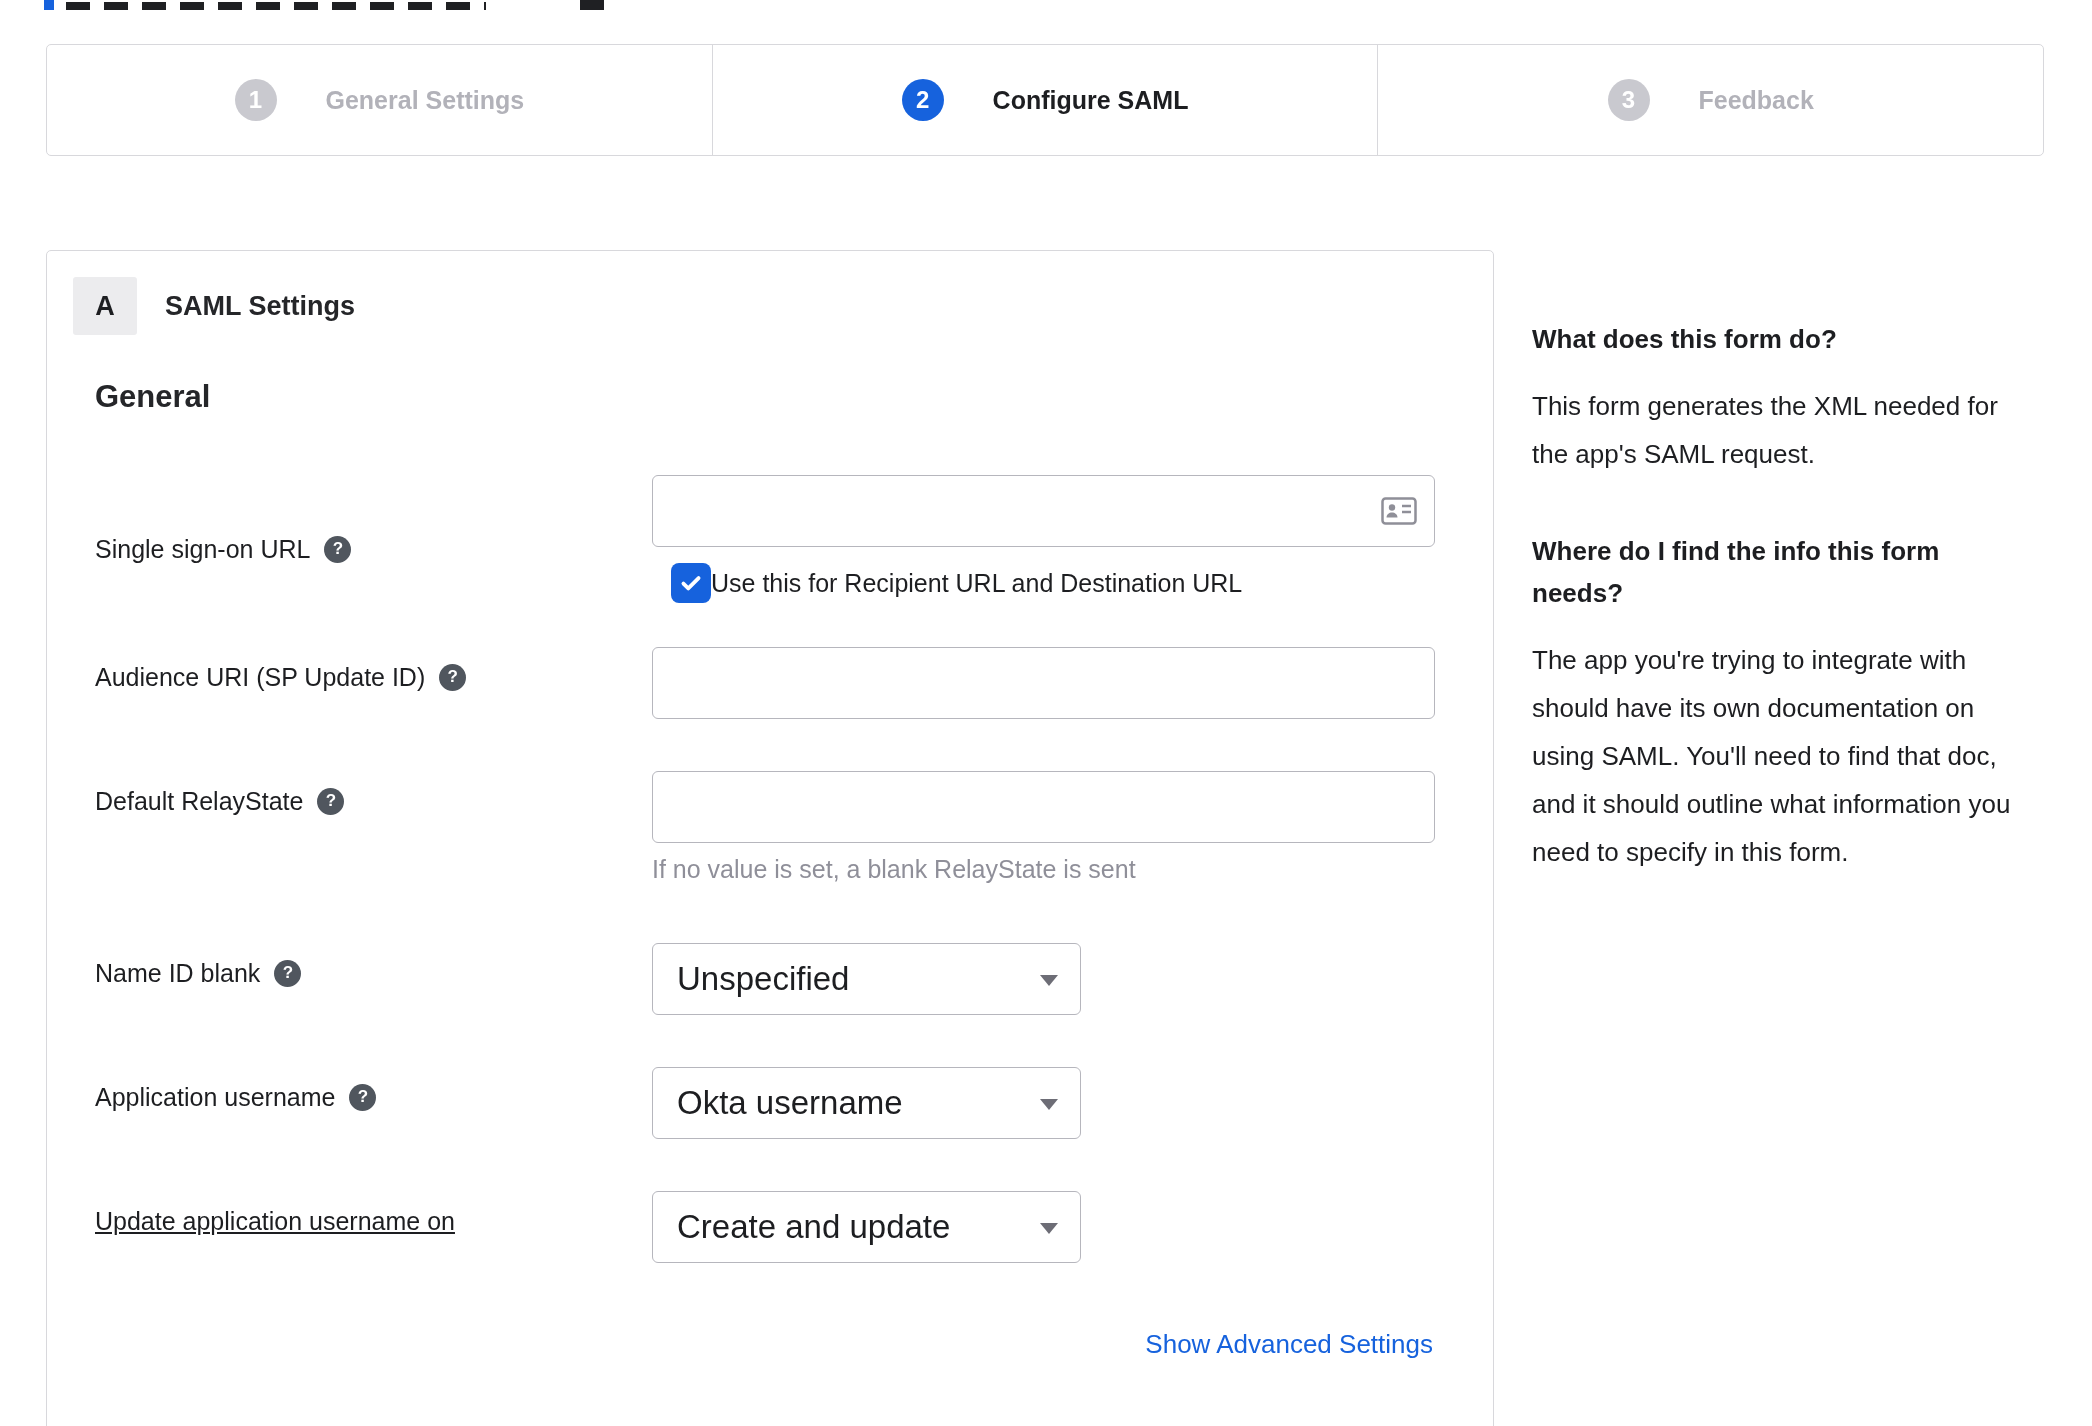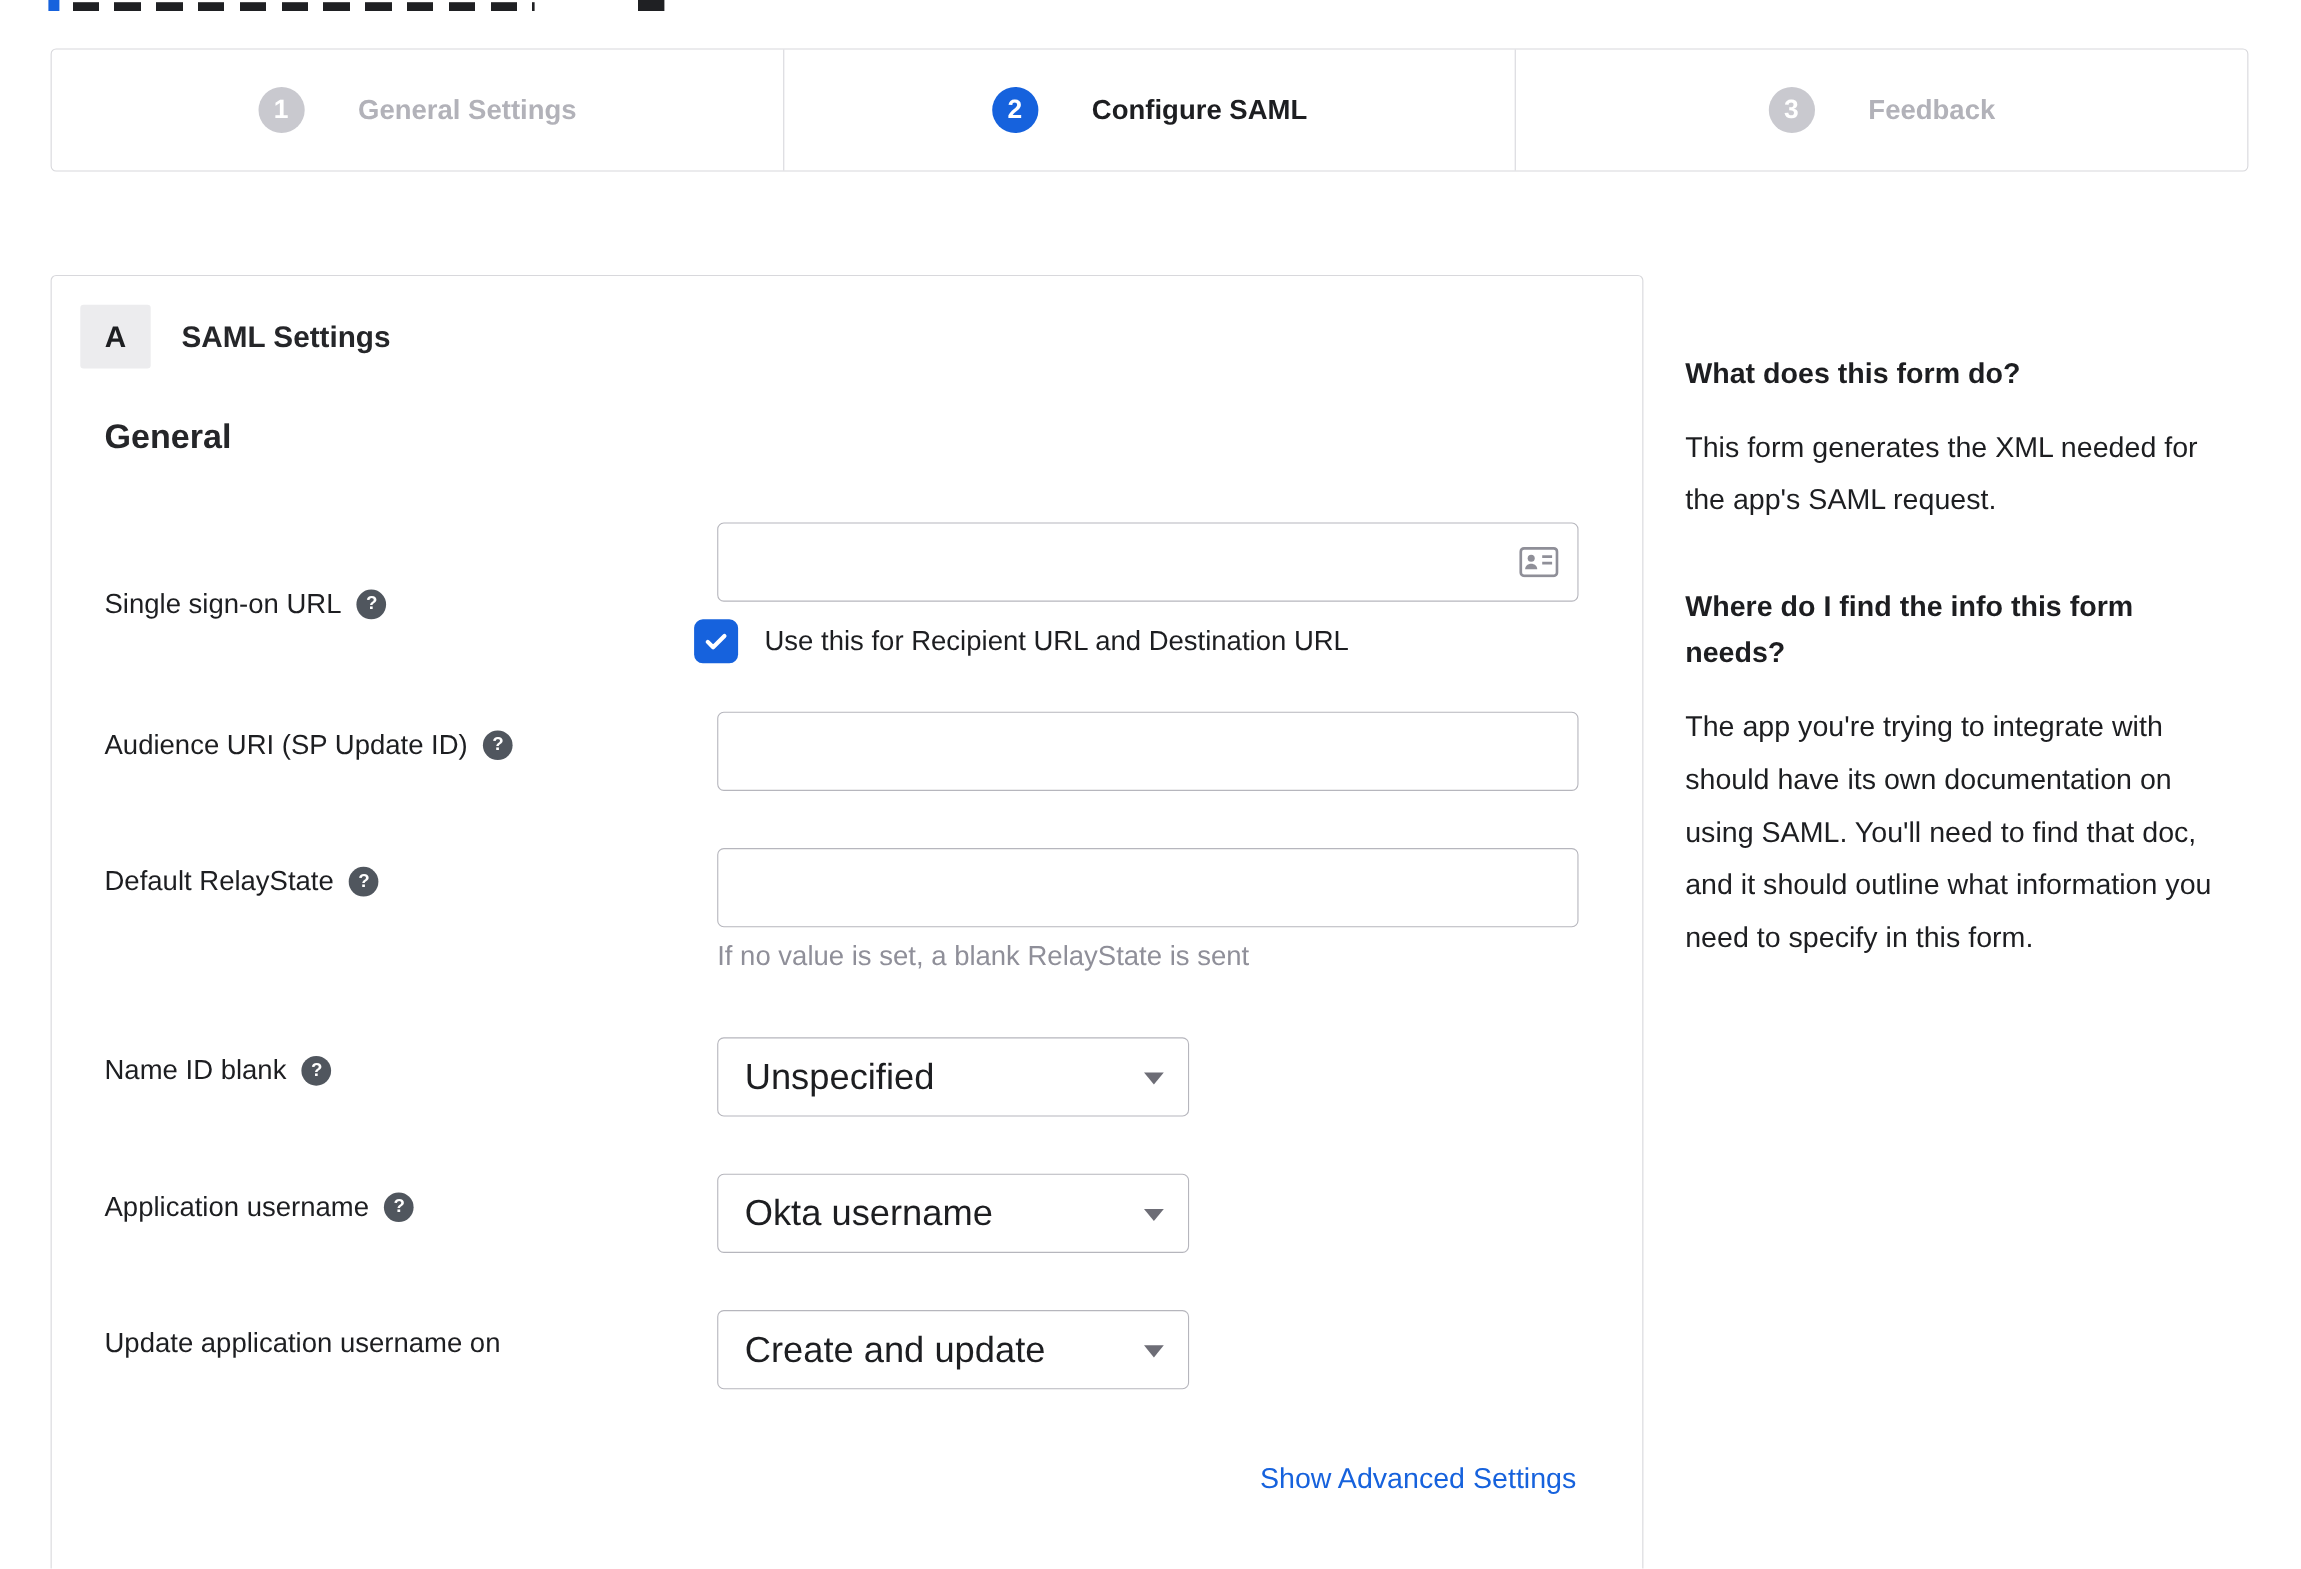--- a/index.html
+++ b/index.html
@@ -60,21 +60,21 @@
 
   .text-input {
     position:absolute; left:605px; width:783px; height:72px;
     border:1px solid #b6b6bd; border-radius:6px; font-size:25px; color:#1d1e21;
     padding:0 24px; font-family:"Liberation Sans", sans-serif; background:#fff; outline:none;
   }
   .input-wrap { position:absolute; left:605px; width:783px; height:72px; }
   .input-wrap .text-input { position:absolute; left:0; top:0; width:100%; padding-right:70px; }
   .input-icon { position:absolute; right:18px; top:22px; pointer-events:none; }
 
-  .checkbox-row { position:absolute; left:584px; display:flex; align-items:center; gap:24px; }
+  .checkbox-row { position:absolute; left:624px; display:flex; align-items:center; }
   .checkbox {
     width:40px; height:40px; border-radius:8px; background:#1662dd;
     display:flex; align-items:center; justify-content:center; cursor:pointer; flex:0 0 auto;
   }
   .checkbox-label { font-size:25px; color:#1d1e21; }
 
   .hint { position:absolute; left:605px; font-size:25px; color:#8f8f99; }
 
   .select {
     position:absolute; left:605px; width:429px; height:72px;
@@ -178,21 +178,21 @@
 
   <div class="row-label" style="top:828px;">
     <span>Application username</span>
     <span class="help"></span>
   </div>
   <div class="select" style="top:816px;">
     <span>Okta username</span>
     <span class="caret"></span>
   </div>
 
-  <div class="row-label" style="top:952px;">
+  <div class="row-label" style="top:952px;text-decoration:underline;">
     <span>Update application username on</span>
   </div>
   <div class="select" style="top:940px;">
     <span>Create and update</span>
     <span class="caret"></span>
   </div>
 
   <a class="advanced-link">Show Advanced Settings</a>
 </div>
 

